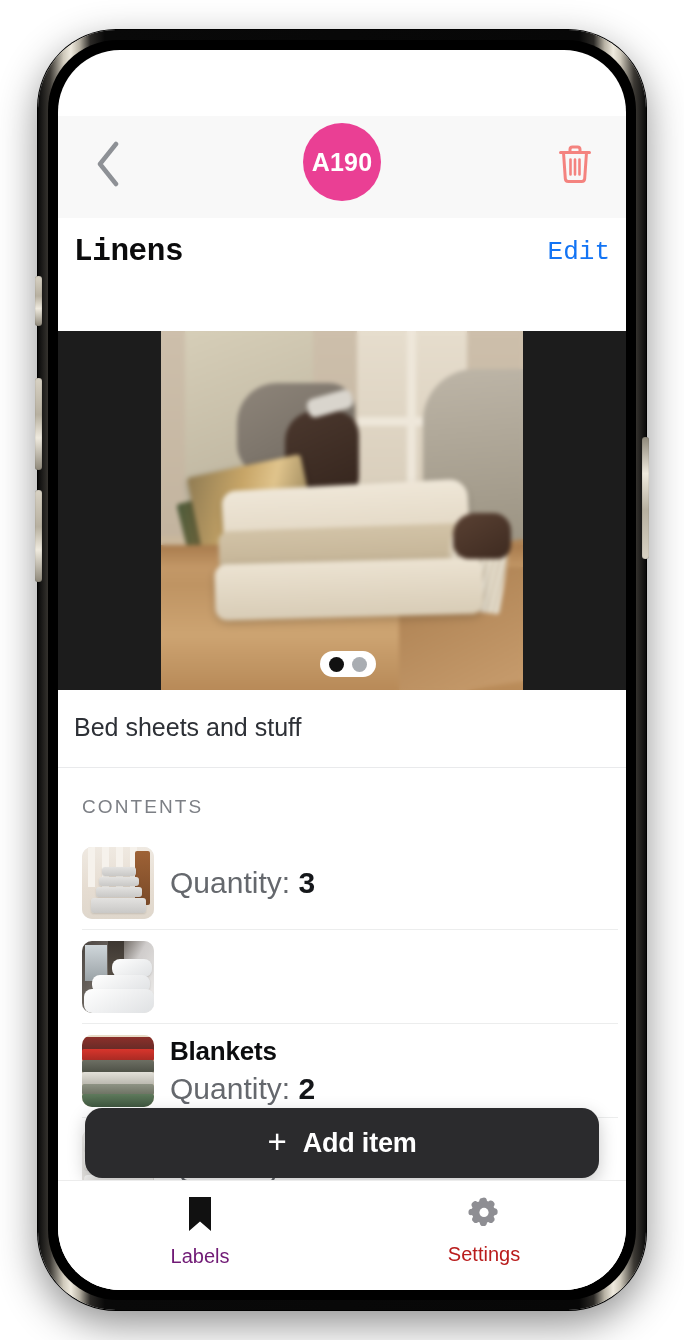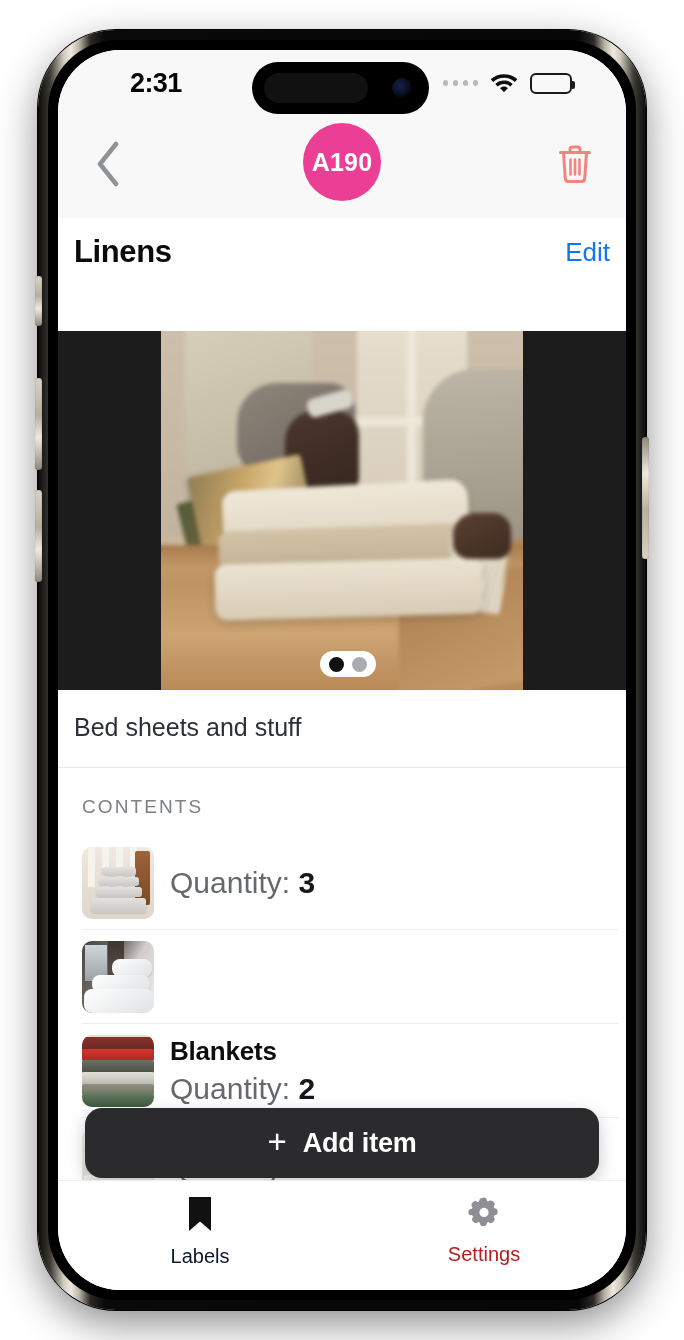--- a/index.html
+++ b/index.html
@@ -65,21 +65,21 @@
   #back-button{ position:absolute; left:16px; top:16px; width:68px; height:68px;
     display:flex; align-items:center; justify-content:center; cursor:pointer; }
   #badge-label{ position:absolute; left:245px; top:7px; width:78px; height:78px;
     border-radius:50%; display:flex; align-items:center; justify-content:center;
     font-size:25px; font-weight:700; color:#fff; letter-spacing:.2px; cursor:pointer; }
   #delete-button{ position:absolute; right:18px; top:17px; width:66px; height:66px;
     display:flex; align-items:center; justify-content:center; cursor:pointer; }
 
   
   #title-block{ position:absolute; left:0; top:168px; width:568px; height:113px;
-    background:#fff; }
+    background:#fff;font-family:Liberation Mono, monospace; }
   #page-title{ position:absolute; left:16px; top:16px; font-size:31px; font-weight:700;
     color:#0b0b0c; letter-spacing:-.4px; }
   #breadcrumb{ position:absolute; left:16px; top:61px; font-size:25px; color:#5d6065; }
   #edit-button{ position:absolute; right:16px; top:19px; font-size:26px; color:#1374f4;
     cursor:pointer; }
 
   
   #photo-carousel{ position:absolute; left:0; top:281px; width:568px; height:359px;
     background:#1c1c1c; overflow:hidden; }
   #photo{ position:absolute; left:103px; top:0; width:362px; height:359px; overflow:hidden;
@@ -184,60 +184,35 @@
     box-shadow:0 6px 18px rgba(0,0,0,.22); }
   #add-item-plus{ font-size:33px; color:#fff; font-weight:300; line-height:1; margin-top:-3px; }
   #add-item-label{ font-size:27px; color:#fff; font-weight:700; letter-spacing:-.2px; }
 
   
   #tab-bar{ position:absolute; left:0; bottom:0; width:568px; height:110px;
     background:#fff; border-top:1.5px solid #ececec; display:flex; }
   .tab{ flex:1; display:flex; flex-direction:column; align-items:center; justify-content:flex-start;
     padding-top:14px; gap:8px; cursor:pointer; }
   .tab-label{ font-size:20px; }
-  #tab-labels .tab-label{ color:#0f172a; }
+  #tab-labels .tab-label{ color:#701a75; }
   #tab-settings .tab-label{ color:#b91c1c; }
 </style>
 </head>
 <body>
 
 <div id="phone-frame"></div>
 <div id="phone-bezel"></div>
 <div class="side-btn" id="btn-action"></div>
 <div class="side-btn" id="btn-vol-up"></div>
 <div class="side-btn" id="btn-vol-down"></div>
 <div class="side-btn" id="btn-power"></div>
 
 <div id="screen">
 
-  <div id="status-bar">
-    <div id="status-time">2:31</div>
-    <div id="dynamic-island">
-      <div id="di-pill"></div>
-      <div id="di-camera"></div>
-    </div>
-    <div id="status-right">
-      <span id="cell-dots">
-        <i></i>
-          <i></i>
-          <i></i>
-          <i></i>
-      </span>
-      <span>
-        <svg width="30" height="22" viewBox="0 0 30 22">
-          <path d="M15 4.2c5.1 0 9.8 1.9 13.3 5.1l-2.4 2.6C22.9 9.2 19.1 7.7 15 7.7S7.1 9.2 4.1 11.9L1.7 9.3C5.2 6.1 9.9 4.2 15 4.2z" fill="#0d0d0d"></path>
-          <path d="M15 10.6c3.3 0 6.4 1.2 8.7 3.3l-2.4 2.6c-1.7-1.5-3.9-2.4-6.3-2.4s-4.6.9-6.3 2.4l-2.4-2.6c2.3-2.1 5.4-3.3 8.7-3.3z" fill="#0d0d0d"></path>
-          <path d="M15 16.6c1.5 0 2.9.6 3.9 1.6L15 22.1l-3.9-3.9c1-1 2.4-1.6 3.9-1.6z" fill="#0d0d0d"></path>
-        </svg>
-      </span>
-      <span id="battery">
-        <span id="battery-fill"></span>
-      </span>
-    </div>
-  </div>
 
   <div id="nav-bar">
     <div id="back-button">
       <span>
         <svg width="28" height="46" viewBox="0 0 28 46">
           <path d="M22 3 L6 23 L22 43" fill="none" stroke="#8e9196" stroke-width="4.5" stroke-linecap="round" stroke-linejoin="round"></path>
         </svg>
       </span>
     </div>
     <div id="badge-label" style="background:#EA3F94">

